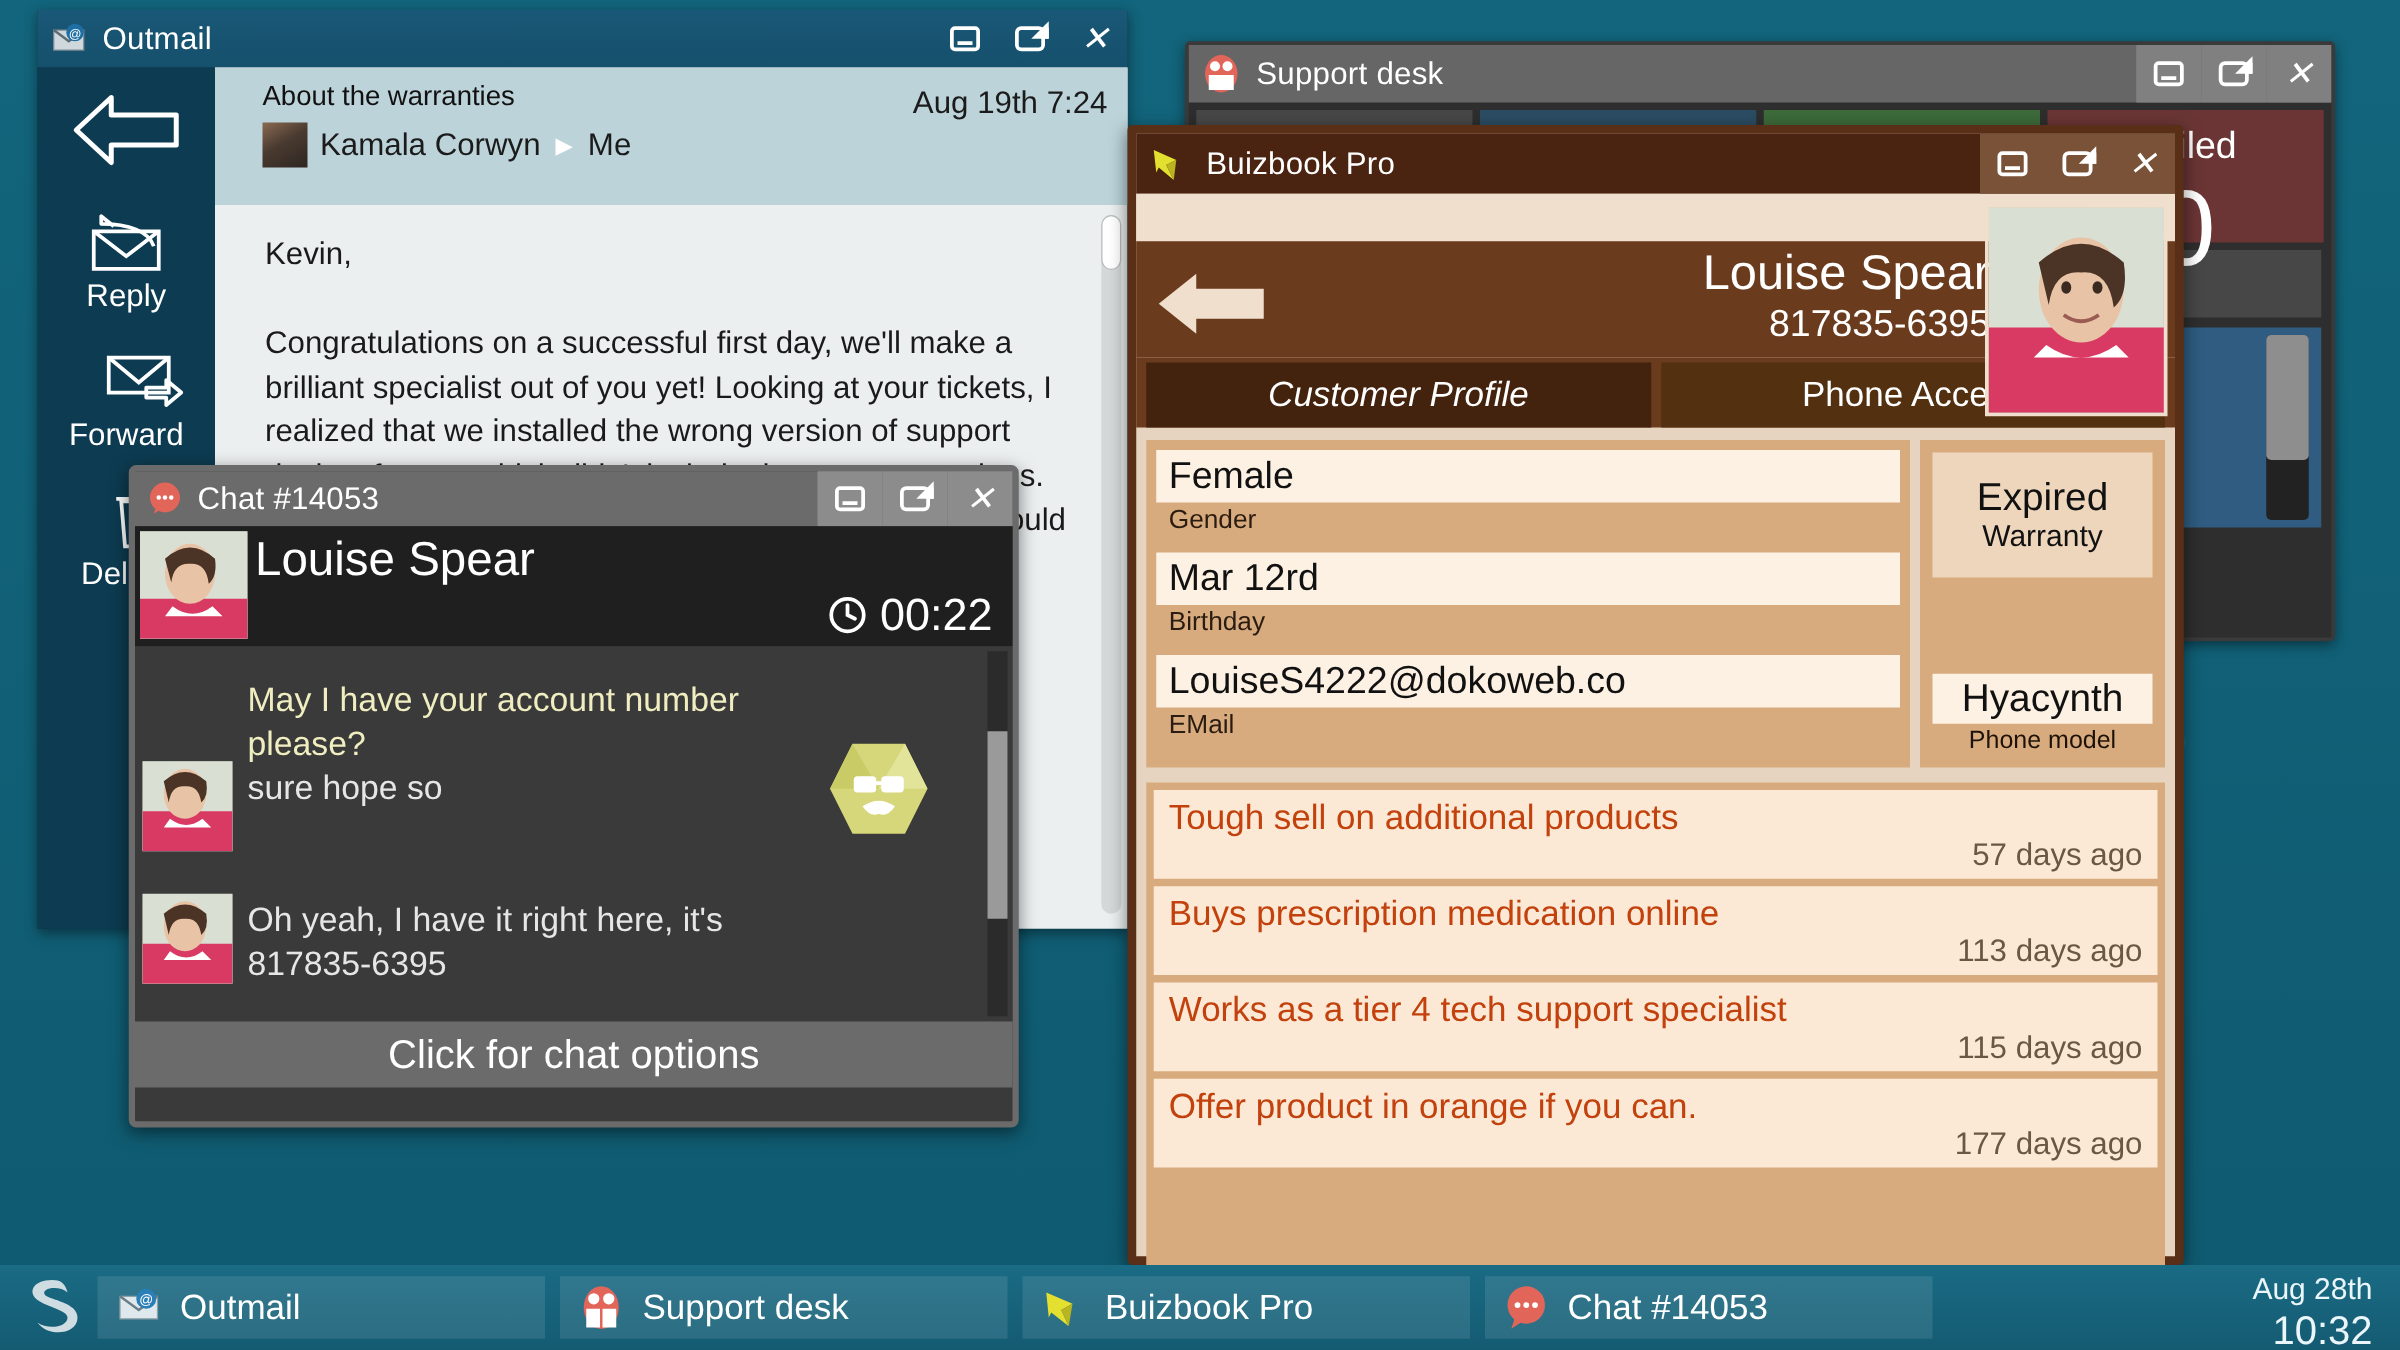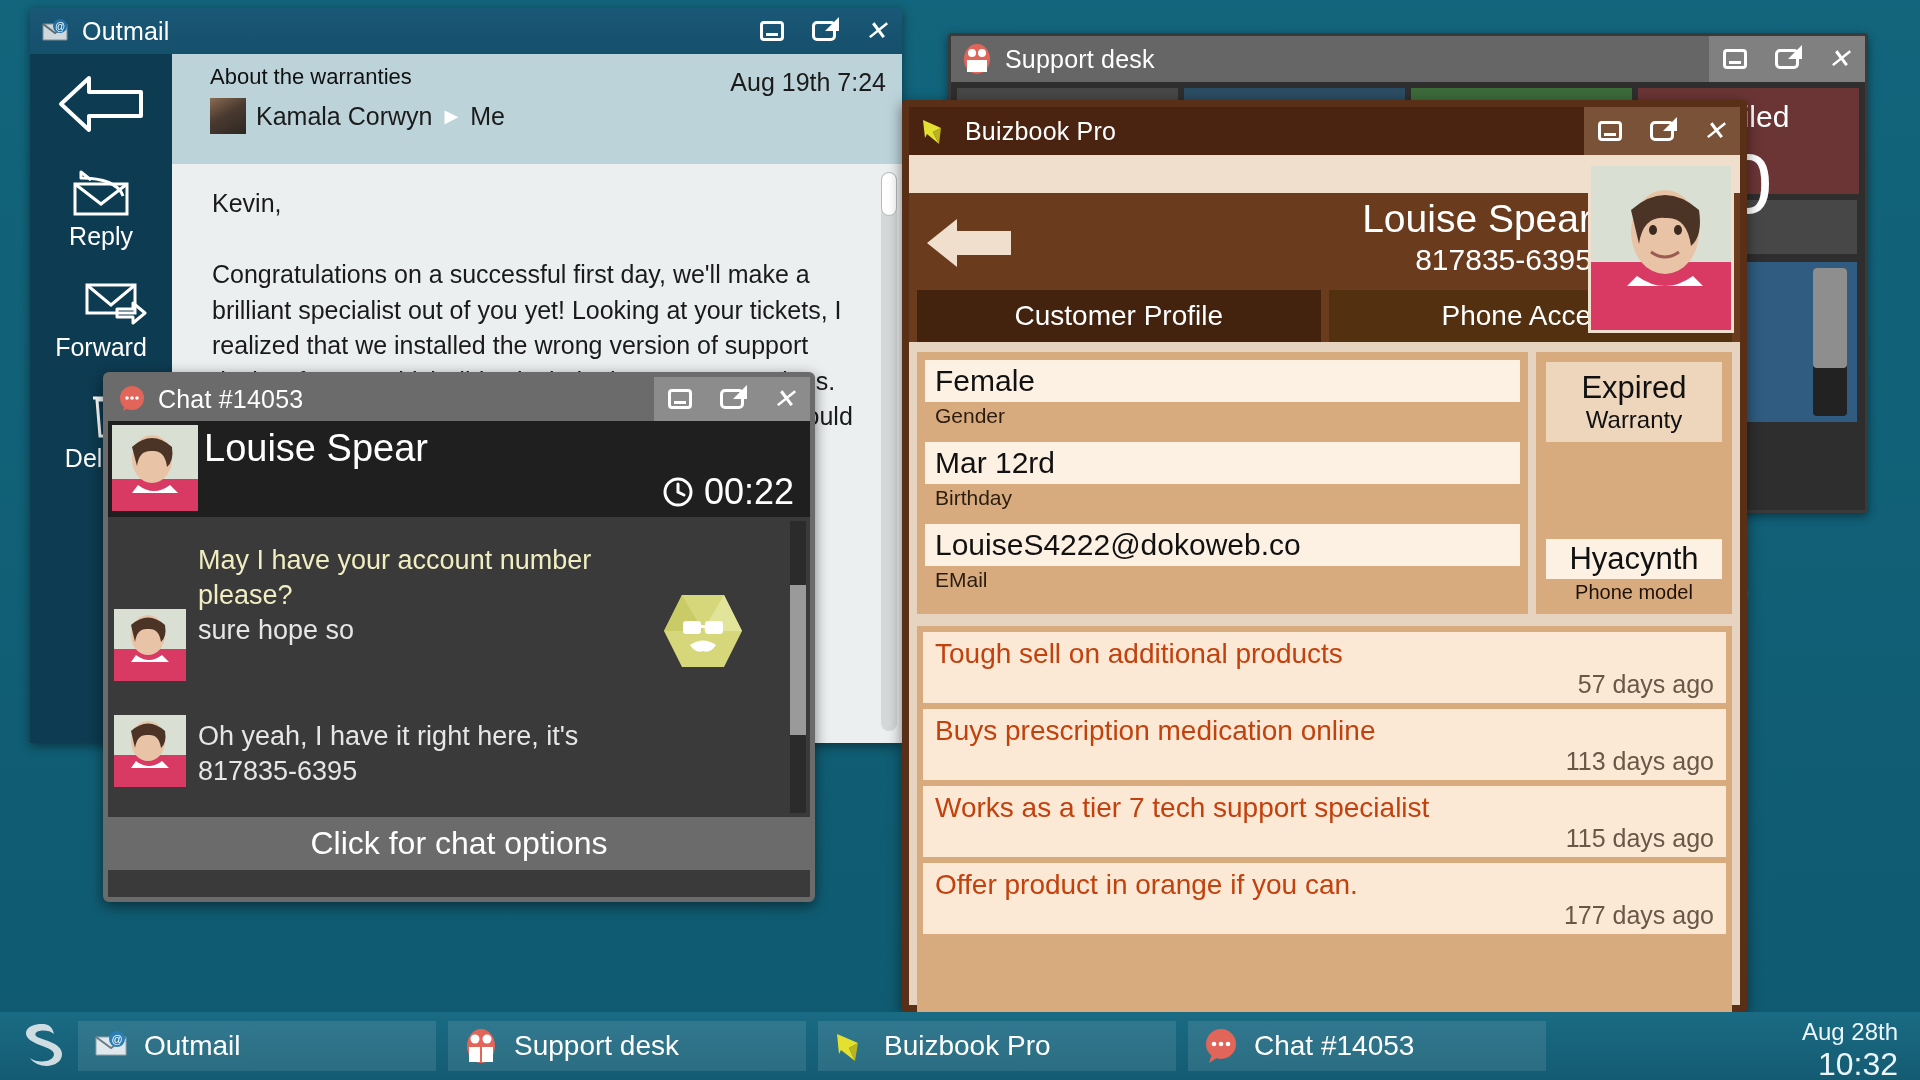--- a/index.html
+++ b/index.html
@@ -97,29 +97,29 @@
   #buizbook .tb-btn { background: #7a5238; height: 48px; }
   .bb-strip { height: 38px; background: #f0dfcc; }
   .bb-header { background: #6b3b1e; height: 93px; position: relative; color: #fff; }
   .bb-back { position: absolute; left: 14px; top: 22px; }
   .bb-name { position: absolute; right: 148px; top: 4px; font-size: 39px; }
   .bb-phone { position: absolute; right: 148px; top: 50px; font-size: 30px; }
   .bb-photo { position: absolute; right: 6px; top: -30px; width: 146px; height: 170px;
               border: 3px solid #f0dfcc; overflow: hidden; }
   .bb-tabs { display: flex; gap: 8px; padding: 4px 8px 0; background: #6b3b1e; }
   .bb-tab { flex: 1; text-align: center; color: #fff; font-size: 28px; padding: 10px 0; }
-  .bb-tab.active { background: #43220e; }
+  .bb-tab.active { background: #43220e; font-style: italic; }
   .bb-tab.inactive { background: #53300f; }
   .bb-content { display: flex; padding: 10px 8px 0; gap: 8px; }
   .bb-fields { flex: 1; background: #d8ab7e; padding: 8px; }
   .bb-field { margin-bottom: 14px; }
   .bb-field .val { background: #fdf1e3; font-size: 30px; padding: 4px 10px; color: #111; }
   .bb-field .lab { font-size: 21px; padding: 2px 10px 0; color: #2a1c10; }
   .bb-side { width: 196px; background: #d8ab7e; padding: 10px; display: flex; flex-direction: column; }
-  .bb-badge { background: #eed6bd; text-align: center; padding: 8px 4px; }
+  .bb-badge { background: #eed6bd; text-align: center; padding: 18px 4px; }
   .bb-badge .b1 { font-size: 31px; color: #111; }
   .bb-badge .b2 { font-size: 24px; color: #111; }
   .bb-side .spacer { flex: 1; }
   .bb-model .m1 { background: #fdf1e3; text-align: center; font-size: 31px; color: #111; padding: 2px; }
   .bb-model .m2 { text-align: center; font-size: 20px; color: #1e1208; padding-top: 2px; }
   .bb-notes { margin: 12px 8px 0; background: #d8ab7e; padding: 6px; height: 420px; }
   .bb-note { background: #fbe9d6; margin-bottom: 6px; padding: 6px 12px 4px; position: relative; }
   .bb-note .ntext { font-size: 28px; color: #c2410c; }
   .bb-note .nage { font-size: 25px; color: #6a5746; text-align: right; }
 
@@ -353,21 +353,21 @@
   <div class="bb-notes">
     <div class="bb-note">
       <div class="ntext">Tough sell on additional products</div>
       <div class="nage">57 days ago</div>
     </div>
     <div class="bb-note">
       <div class="ntext">Buys prescription medication online</div>
       <div class="nage">113 days ago</div>
     </div>
     <div class="bb-note">
-      <div class="ntext">Works as a tier 7 tech support specialist</div>
+      <div class="ntext">Works as a tier 4 tech support specialist</div>
       <div class="nage">115 days ago</div>
     </div>
     <div class="bb-note">
       <div class="ntext">Offer product in orange if you can.</div>
       <div class="nage">177 days ago</div>
     </div>
   </div>
 </div>
 
 <div class="win" id="chat">

